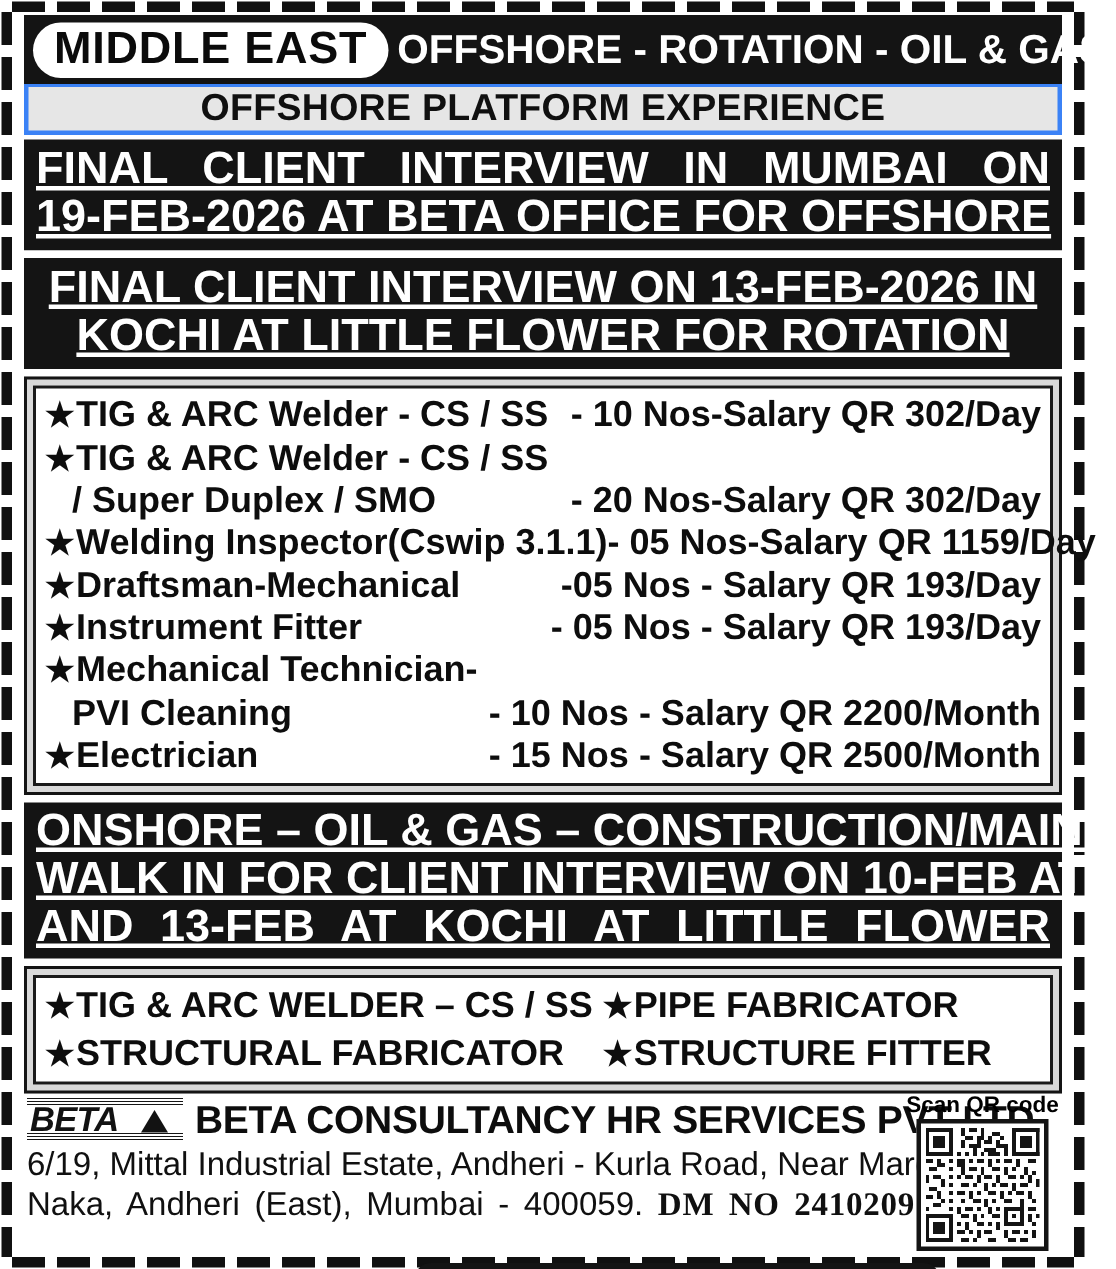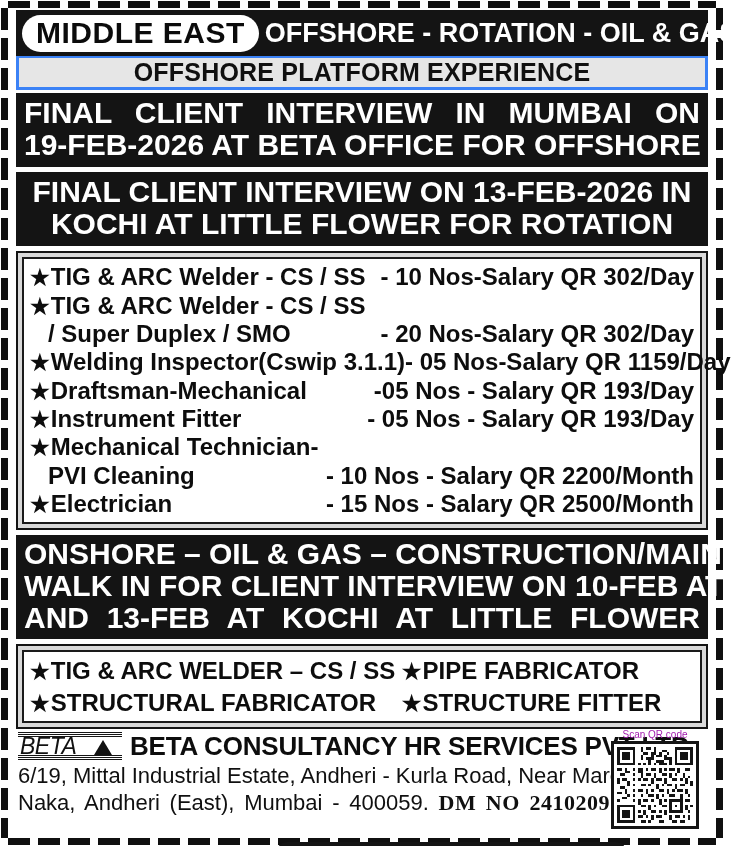--- a/index.html
+++ b/index.html
@@ -103,20 +103,21 @@
     font-size: 25px;
     font-weight: bold;
     letter-spacing: 0.2px;
     white-space: nowrap;
   }
 
   
   .headline {
     padding: 4px 8px 6px 8px;
     text-align: left;
+    text-decoration: underline;
   }
   .headline .l {
     display: block;
     font-size: 30px;
     font-weight: bold;
     line-height: 1.07;
     white-space: nowrap;
   }
   .headline .l.spread {
     display: block;
@@ -217,21 +218,21 @@
     background-image: repeating-linear-gradient(to bottom,
       #151515 0px, #151515 1px, #ffffff 1px, #ffffff 2px);
   }
   .beta-logo .stripes-top { top: 0; }
   .beta-logo .stripes-bot { bottom: 0; }
   .beta-logo .beta-text {
     position: absolute;
     left: 2px;
     top: 3px;
     font-size: 23px;
-    font-weight: normal;
+    font-weight: bold;
     font-style: italic;
     letter-spacing: -0.5px;
     color: #121212;
     line-height: 23px;
   }
   .beta-logo .tri {
     position: absolute;
     right: 10px;
     bottom: 6px;
     width: 0; height: 0;
@@ -280,23 +281,23 @@
     line-height: 1.1;
   }
   .qr-wrap {
     position: absolute;
     right: 2px;
     top: 0px;
     width: 102px;
     text-align: center;
   }
   .qr-label {
-    font-size: 10px;
-    font-weight: normal;
-    color: #a21caf;
+    font-size: 15px;
+    font-weight: bold;
+    color: #000000;
     white-space: nowrap;
     line-height: 1.1;
     margin-bottom: 1px;
   }
   .qr-box {
     width: 88px;
     height: 88px;
     margin: 0 auto;
     border: 3px solid #141414;
     background: #ffffff;

